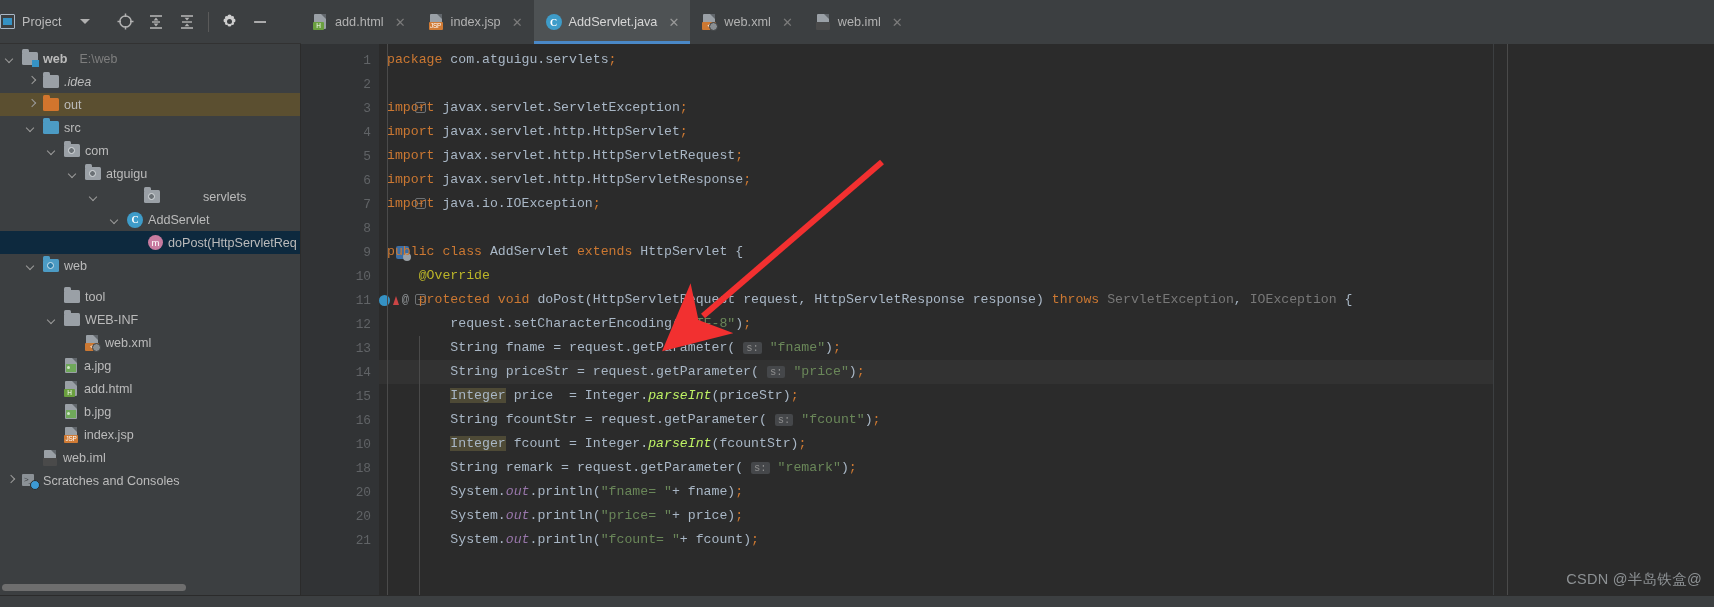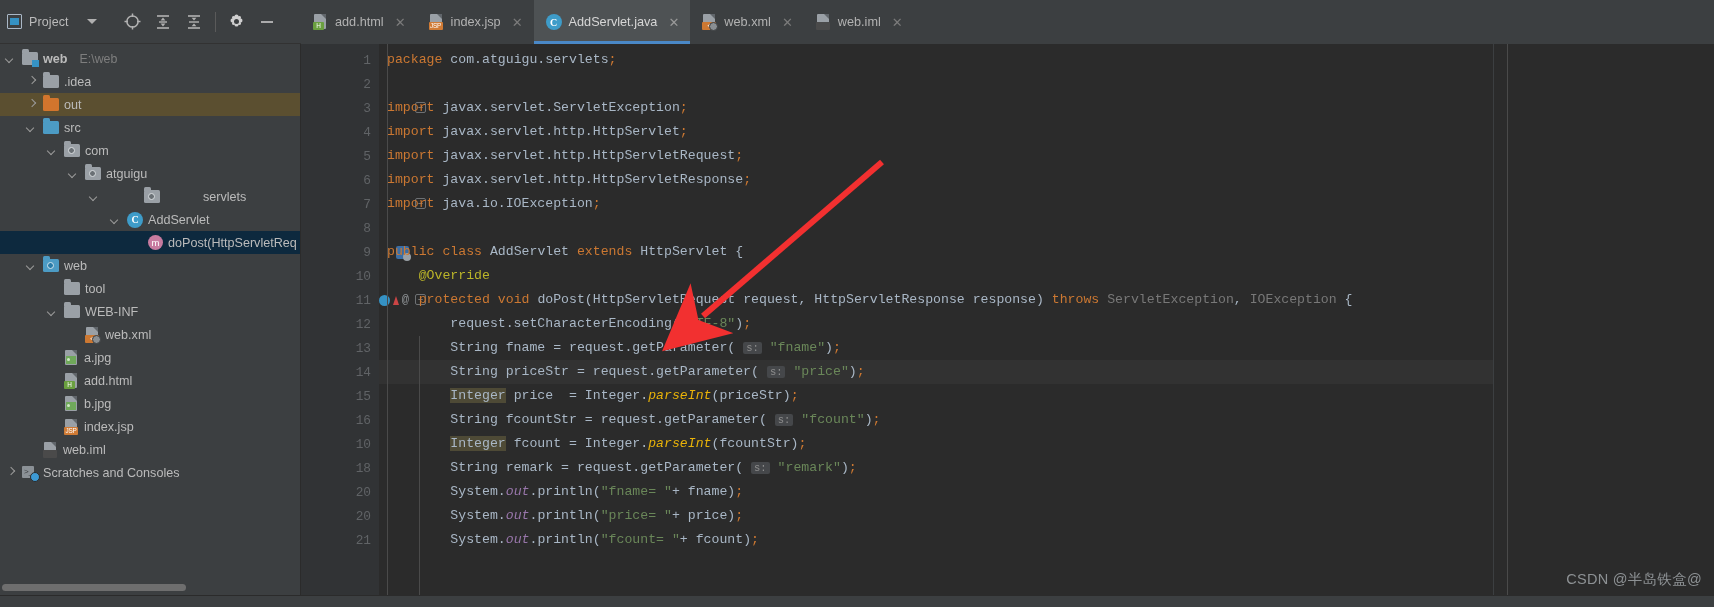--- a/index.html
+++ b/index.html
@@ -10,21 +10,21 @@
     -webkit-font-smoothing:antialiased;
   }
   #app{ position:relative; width:1714px; height:607px; display:flex; flex-direction:column; }
 
   
   .topbar{ height:44px; display:flex; align-items:stretch; background:#3c3f41; flex:none; }
 
   
   .proj-header{
     width:301px; flex:none; display:flex; align-items:center;
-    padding-left:7px; background:#3c3f41; gap:0px;
+    background:#3c3f41; gap:0px;
     border-bottom:1px solid #323232;
   }
   .proj-title{ display:flex; align-items:center; gap:7px; }
   .proj-ico{
     width:15px;height:15px;border:1.6px solid #a9b7c6;border-radius:1px;
     display:flex;align-items:center;justify-content:center;
   }
   .proj-ico i{ display:block; width:9px;height:7px;background:#3592c4; }
   .proj-label{ color:#bbbbbb; font-size:12.5px; letter-spacing:.1px;}
   .caret-dn{
@@ -183,21 +183,21 @@
     color:#a9b7c6;
   }
   .cline.hl{ background:#323232; }
   .indent-guide{
     position:absolute; top:0; bottom:0; width:1px; background:#4a4a4a;
   }
   .kw{ color:#cc7832; }
   .str{ color:#6a8759; }
   .ann{ color:#bbb529; }
   .fld{ color:#9876aa; font-style:italic; }
-  .mth{ color:#eab308; font-style:italic; }
+  .mth{ color:#bef264; font-style:italic; }
   .dim{ color:#787878; }
   .hint{
     background:#45474a; color:#8c8c8c; font-size:10.5px; padding:0 3px;
     border-radius:2px; font-family:"Liberation Mono",monospace;
   }
   .hlbox{ background:#4e4a36; }
 
   .rgutter{
     width:14px; flex:none; background:#2b2b2b; border-left:1px solid #3c3f41;
   }
@@ -323,21 +323,21 @@
     <div class="sidebar">
       <div class="tree" id="tree">
           <div class="row" style="padding-left: 5px;">
             <span class="arrow d"></span>
             <span class="folder">
               <i class="dot"></i>
             </span>
             <span class="label bold">web</span>
             <span class="path-dim">E:\web</span>
           </div>
-          <div class="row" style="padding-left: 26px;">
+          <div class="row" style="padding-left: 26px; font-style: italic;">
             <span class="arrow r"></span>
             <span class="folder"></span>
             <span class="label">.idea</span>
           </div>
           <div class="row sel-amber" style="padding-left: 26px;">
             <span class="arrow r"></span>
             <span class="folder orange"></span>
             <span class="label">out</span>
           </div>
           <div class="row" style="padding-left: 26px;">
@@ -376,21 +376,21 @@
             <span class="micon">m</span>
             <span class="label">doPost(HttpServletRequ</span>
           </div>
           <div class="row" style="padding-left: 26px;">
             <span class="arrow d"></span>
             <span class="folder blue">
               <i class="pkg"></i>
             </span>
             <span class="label">web</span>
           </div>
-          <div class="row" style="padding-left: 47px;">
+          <div class="row" style="padding-left: 47px; margin-top: 8px;">
             <span class="arrow"></span>
             <span class="folder"></span>
             <span class="label">tool</span>
           </div>
           <div class="row" style="padding-left: 47px;">
             <span class="arrow d"></span>
             <span class="folder"></span>
             <span class="label">WEB-INF</span>
           </div>
           <div class="row" style="padding-left: 68px;">

